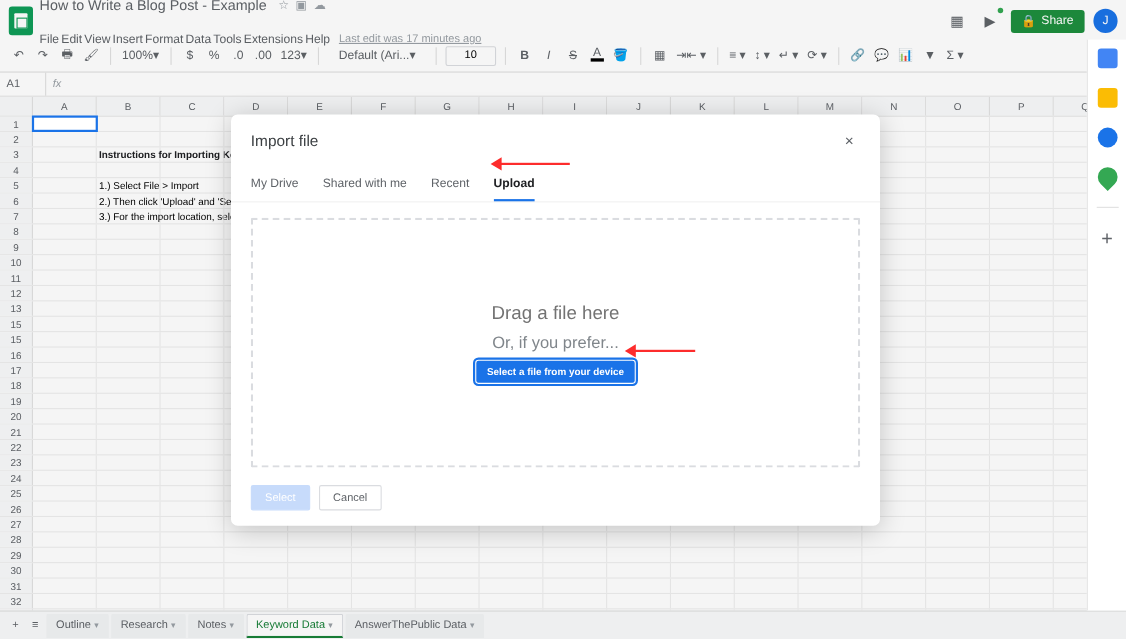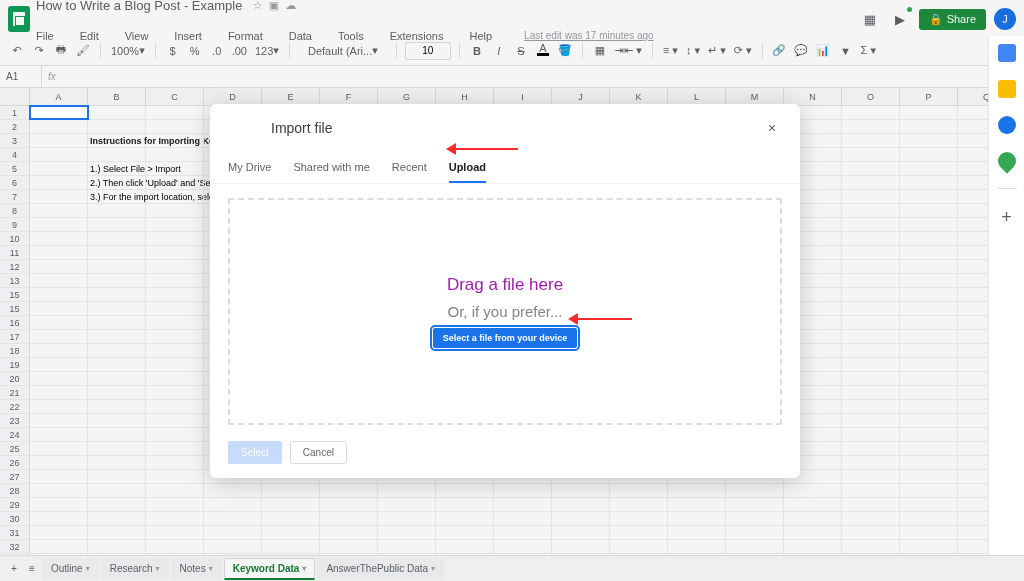--- a/index.html
+++ b/index.html
@@ -9,21 +9,21 @@
 
 .dim { position: absolute; inset: 0; background: rgba(0,0,0,0.04); pointer-events:none; }
 
 
 .header { height: 36px; display:flex; align-items:center; padding: 2px 8px 0 8px; gap:6px;justify-content:space-between; }
 .logo-sheets { width:22px; height:26px; background:#0f9d58; border-radius:3px; position:relative; display:flex; align-items:center; justify-content:center; }
 .logo-sheets::before { content:""; width:12px; height:14px; background:#fff; border-radius:1px; }
 .logo-sheets::after { content:""; position:absolute; width:8px; height:8px; border:1px solid #0f9d58; top:10px; left:7px; }
 .title-area { flex:1; }
 .doc-title { font-size:13px; color:#5f6368; }
-.menubar { display:flex; gap:26px; font-size:11px; color:#5f6368; margin-top:16px; }
+.menubar { display:flex; gap:2px; font-size:11px; color:#5f6368; margin-top:16px; }
 .menubar span { cursor:pointer; }
 .last-edit { font-size:10px; color:#9aa0a6; text-decoration:underline; margin-left:6px; }
 .header-right { display:flex; align-items:center; gap:8px; }
 .iconbtn { width:22px; height:22px; display:flex; align-items:center; justify-content:center; color:#5f6368; font-size:13px; cursor:pointer; border-radius:3px; }
 .share-btn { background:#1e8e3e; color:#fff; font-size:11px; padding:4px 10px; border-radius:3px; display:flex; align-items:center; gap:4px; cursor:pointer; }
 .avatar { width:22px; height:22px; border-radius:50%; background:#1a73e8; color:#fff; display:flex; align-items:center; justify-content:center; font-size:11px; }
 
 
 .toolbar { height:30px; border-bottom:1px solid #e0e0e0; display:flex; align-items:center; padding:0 8px; gap:4px; color:#5f6368; font-size:11px; }
 .tb-sep { width:1px; height:16px; background:#e0e0e0; margin:0 4px; }
@@ -55,35 +55,35 @@
 .side-cal { background:#4285f4; }
 .side-keep { background:#fbbc04; }
 .side-tasks { background:#1a73e8; border-radius:50%;}
 .side-maps { background:#34a853; border-radius:50% 50% 50% 0; transform:rotate(-45deg);}
 .side-divider { width:20px; height:1px; background:#e0e0e0; }
 .side-plus { font-size:18px; color:#5f6368; cursor:pointer; }
 
 
 .tabbar { position:absolute; bottom:0; left:0; right:0; height:26px; border-top:1px solid #e0e0e0; background:#f8f9fa; display:flex; align-items:center; gap:2px; padding:0 6px; font-size:10px; color:#5f6368; }
 .tabbtn { padding:0 8px; height:22px; display:flex; align-items:center; gap:3px; cursor:pointer; border:1px solid transparent; background:#f1f3f4; border-radius:2px 2px 0 0;}
-.tabbtn.active { background:#fff; color:#188038; border:1px solid #dadce0; border-bottom:2px solid #188038; font-weight:700;}
+.tabbtn.active { background:#fff; color:#188038; border:1px solid #dadce0; border-bottom:2px solid #188038; font-weight:400;}
 .tabicon { width:16px; height:16px; display:flex; align-items:center; justify-content:center; cursor:pointer; }
 .tabcaret { font-size:8px; color:#9aa0a6; }
 
 
 .modal-back { position:absolute; inset:0; background:rgba(0,0,0,0); z-index:10; }
 .modal { position:absolute; left:210px; top:104px; width:590px; height:374px; background:#fff; border-radius:6px; box-shadow:0 4px 24px rgba(0,0,0,0.2); z-index:20; display:flex; flex-direction:column; }
-.modal-head { padding:14px 18px 4px 18px; display:flex; justify-content:space-between; align-items:center;margin-left:43px;}
+.modal-head { padding:14px 18px 4px 18px; display:flex; justify-content:space-between; align-items:center;}
 .modal-title { font-size:14px; color:#3c4043; }
 .modal-close { font-size:14px; color:#5f6368; cursor:pointer; width:20px; height:20px; display:flex; align-items:center; justify-content:center;}
 .modal-tabs { display:flex; gap:22px; padding:8px 18px 0 18px; border-bottom:1px solid #f1f1f1; font-size:11px; color:#5f6368; }
 .modal-tab { padding-bottom:8px; cursor:pointer;margin-top:11px; }
 .modal-tab.active { color:#202124; font-weight:700; border-bottom:2px solid #1a73e8; }
 .upload-zone { flex:1; margin:14px 18px 8px 18px; border:2px dashed #dadce0; border-radius:2px; display:flex; flex-direction:column; align-items:center; justify-content:center; gap:8px;}
-.drag-title { font-size:17px; color:#a21caf; }
+.drag-title { font-size:17px; color:#737373; }
 .drag-sub { font-size:15px; color:#80868b; }
 .select-device-btn { background:#1a73e8; color:#fff; font-size:9px; font-weight:600; padding:5px 10px; border-radius:2px; cursor:pointer; outline:2px solid #1a73e8; outline-offset:1px;}
 .modal-foot { padding:8px 18px 14px 18px; display:flex; gap:8px; }
 .mf-btn { font-size:10px; padding:5px 12px; border:1px solid #dadce0; border-radius:2px; background:#fff; cursor:pointer; color:#5f6368;}
 .mf-btn.primary { background:#c7dbfb; border-color:#c7dbfb; color:#fff; }
 
 
 .arrow { position:absolute; z-index:30; height:2px; background:#fd2c2c; }
 .arrow::before { content:""; position:absolute; left:-10px; top:-5px; border:6px solid transparent; border-right:10px solid #fd2c2c; }
 .arrow1 { left:450px; top:148px; width:68px; }

